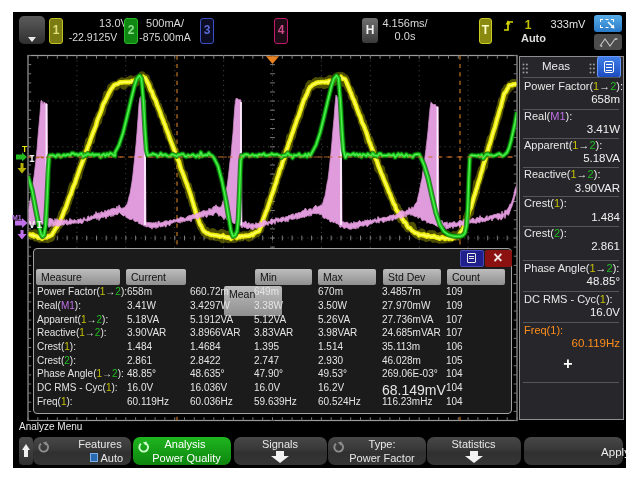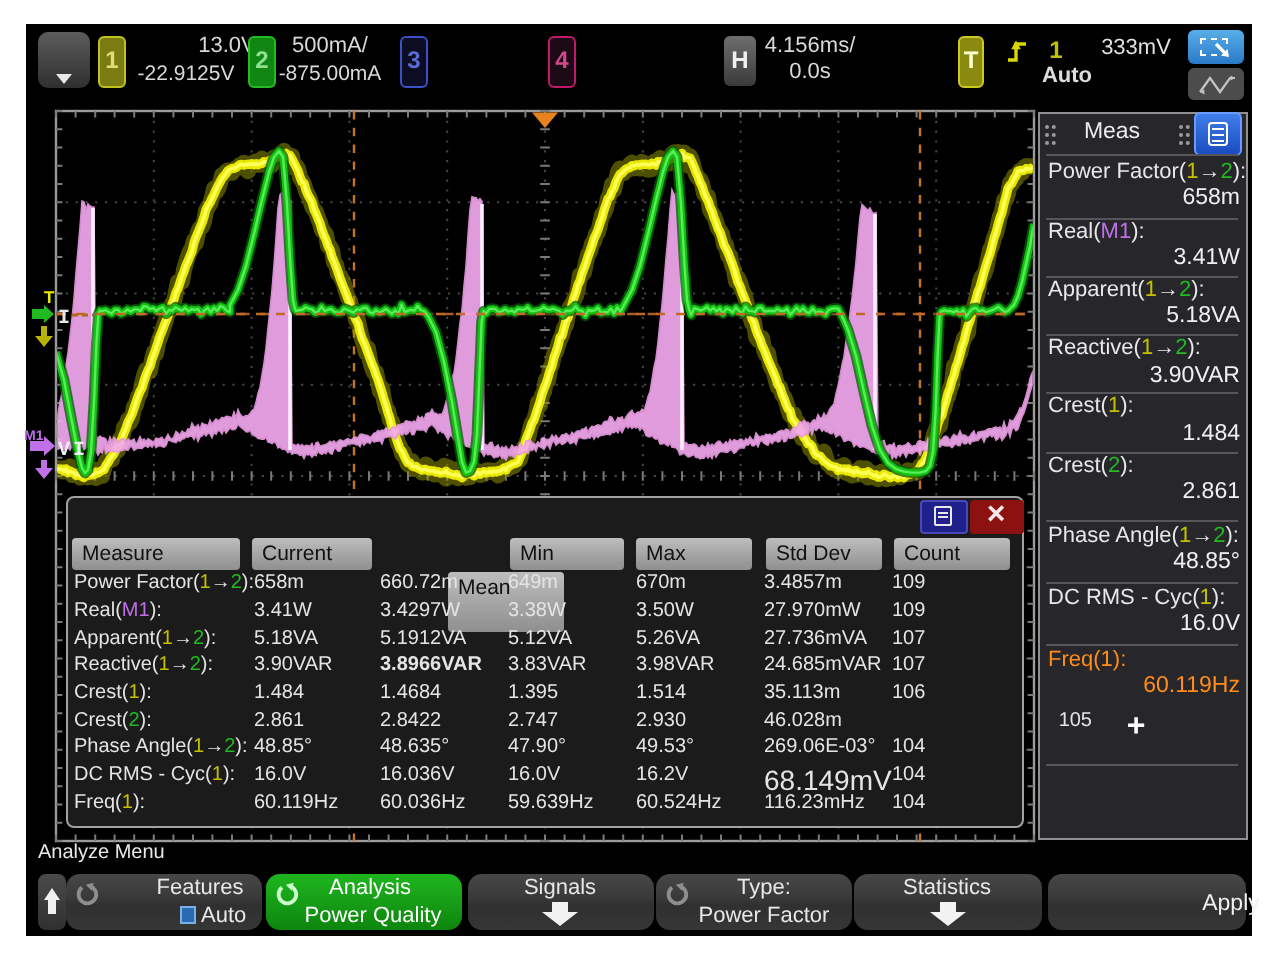--- a/index.html
+++ b/index.html
@@ -204,39 +204,39 @@
 <div style="position:absolute;left:446px;top:300.98px;width:100px;font-size:10px;color:#e4e4e4;text-align:left;font-weight:normal;line-height:1.05;white-space:nowrap;">109</div>
 <div style="position:absolute;left:37px;top:314.66px;width:100px;font-size:10px;color:#e4e4e4;text-align:left;font-weight:normal;line-height:1.05;white-space:nowrap;">Apparent(<span style="color:#c4c000">1</span>→<span style="color:#21bb21">2</span>):</div>
 <div style="position:absolute;left:127px;top:314.66px;width:100px;font-size:10px;color:#e4e4e4;text-align:left;font-weight:normal;line-height:1.05;white-space:nowrap;">5.18VA</div>
 <div style="position:absolute;left:190px;top:314.66px;width:100px;font-size:10px;color:#e4e4e4;text-align:left;font-weight:normal;line-height:1.05;white-space:nowrap;">5.1912VA</div>
 <div style="position:absolute;left:254px;top:314.66px;width:100px;font-size:10px;color:#e4e4e4;text-align:left;font-weight:normal;line-height:1.05;white-space:nowrap;">5.12VA</div>
 <div style="position:absolute;left:318px;top:314.66px;width:100px;font-size:10px;color:#e4e4e4;text-align:left;font-weight:normal;line-height:1.05;white-space:nowrap;">5.26VA</div>
 <div style="position:absolute;left:382px;top:314.66px;width:100px;font-size:10px;color:#e4e4e4;text-align:left;font-weight:normal;line-height:1.05;white-space:nowrap;">27.736mVA</div>
 <div style="position:absolute;left:446px;top:314.66px;width:100px;font-size:10px;color:#e4e4e4;text-align:left;font-weight:normal;line-height:1.05;white-space:nowrap;">107</div>
 <div style="position:absolute;left:37px;top:328.34000000000003px;width:100px;font-size:10px;color:#e4e4e4;text-align:left;font-weight:normal;line-height:1.05;white-space:nowrap;">Reactive(<span style="color:#c4c000">1</span>→<span style="color:#21bb21">2</span>):</div>
 <div style="position:absolute;left:127px;top:328.34000000000003px;width:100px;font-size:10px;color:#e4e4e4;text-align:left;font-weight:normal;line-height:1.05;white-space:nowrap;">3.90VAR</div>
-<div style="position:absolute;left:190px;top:328.34000000000003px;width:100px;font-size:10px;color:#e4e4e4;text-align:left;font-weight:bold;line-height:1.05;white-space:nowrap;">3.8966VAR</div>
+<div style="position:absolute;left:190px;top:328.34000000000003px;width:100px;font-size:10px;color:#e4e4e4;text-align:left;font-weight:normal;line-height:1.05;white-space:nowrap;">3.8966VAR</div>
 <div style="position:absolute;left:254px;top:328.34000000000003px;width:100px;font-size:10px;color:#e4e4e4;text-align:left;font-weight:normal;line-height:1.05;white-space:nowrap;">3.83VAR</div>
 <div style="position:absolute;left:318px;top:328.34000000000003px;width:100px;font-size:10px;color:#e4e4e4;text-align:left;font-weight:normal;line-height:1.05;white-space:nowrap;">3.98VAR</div>
 <div style="position:absolute;left:382px;top:328.34000000000003px;width:100px;font-size:10px;color:#e4e4e4;text-align:left;font-weight:normal;line-height:1.05;white-space:nowrap;">24.685mVAR</div>
 <div style="position:absolute;left:446px;top:328.34000000000003px;width:100px;font-size:10px;color:#e4e4e4;text-align:left;font-weight:normal;line-height:1.05;white-space:nowrap;">107</div>
 <div style="position:absolute;left:37px;top:342.02px;width:100px;font-size:10px;color:#e4e4e4;text-align:left;font-weight:normal;line-height:1.05;white-space:nowrap;">Crest(<span style="color:#c4c000">1</span>):</div>
 <div style="position:absolute;left:127px;top:342.02px;width:100px;font-size:10px;color:#e4e4e4;text-align:left;font-weight:normal;line-height:1.05;white-space:nowrap;">1.484</div>
 <div style="position:absolute;left:190px;top:342.02px;width:100px;font-size:10px;color:#e4e4e4;text-align:left;font-weight:normal;line-height:1.05;white-space:nowrap;">1.4684</div>
 <div style="position:absolute;left:254px;top:342.02px;width:100px;font-size:10px;color:#e4e4e4;text-align:left;font-weight:normal;line-height:1.05;white-space:nowrap;">1.395</div>
 <div style="position:absolute;left:318px;top:342.02px;width:100px;font-size:10px;color:#e4e4e4;text-align:left;font-weight:normal;line-height:1.05;white-space:nowrap;">1.514</div>
 <div style="position:absolute;left:382px;top:342.02px;width:100px;font-size:10px;color:#e4e4e4;text-align:left;font-weight:normal;line-height:1.05;white-space:nowrap;">35.113m</div>
 <div style="position:absolute;left:446px;top:342.02px;width:100px;font-size:10px;color:#e4e4e4;text-align:left;font-weight:normal;line-height:1.05;white-space:nowrap;">106</div>
 <div style="position:absolute;left:37px;top:355.70000000000005px;width:100px;font-size:10px;color:#e4e4e4;text-align:left;font-weight:normal;line-height:1.05;white-space:nowrap;">Crest(<span style="color:#21bb21">2</span>):</div>
 <div style="position:absolute;left:127px;top:355.70000000000005px;width:100px;font-size:10px;color:#e4e4e4;text-align:left;font-weight:normal;line-height:1.05;white-space:nowrap;">2.861</div>
 <div style="position:absolute;left:190px;top:355.70000000000005px;width:100px;font-size:10px;color:#e4e4e4;text-align:left;font-weight:normal;line-height:1.05;white-space:nowrap;">2.8422</div>
 <div style="position:absolute;left:254px;top:355.70000000000005px;width:100px;font-size:10px;color:#e4e4e4;text-align:left;font-weight:normal;line-height:1.05;white-space:nowrap;">2.747</div>
 <div style="position:absolute;left:318px;top:355.70000000000005px;width:100px;font-size:10px;color:#e4e4e4;text-align:left;font-weight:normal;line-height:1.05;white-space:nowrap;">2.930</div>
 <div style="position:absolute;left:382px;top:355.70000000000005px;width:100px;font-size:10px;color:#e4e4e4;text-align:left;font-weight:normal;line-height:1.05;white-space:nowrap;">46.028m</div>
-<div style="position:absolute;left:446px;top:355.70000000000005px;width:100px;font-size:10px;color:#e4e4e4;text-align:right;font-weight:normal;line-height:1.05;white-space:nowrap;">105</div>
+<div style="position:absolute;left:446px;top:355.70000000000005px;width:100px;font-size:10px;color:#e4e4e4;text-align:left;font-weight:normal;line-height:1.05;white-space:nowrap;">105</div>
 <div style="position:absolute;left:37px;top:369.38px;width:100px;font-size:10px;color:#e4e4e4;text-align:left;font-weight:normal;line-height:1.05;white-space:nowrap;">Phase Angle(<span style="color:#c4c000">1</span>→<span style="color:#21bb21">2</span>):</div>
 <div style="position:absolute;left:127px;top:369.38px;width:100px;font-size:10px;color:#e4e4e4;text-align:left;font-weight:normal;line-height:1.05;white-space:nowrap;">48.85°</div>
 <div style="position:absolute;left:190px;top:369.38px;width:100px;font-size:10px;color:#e4e4e4;text-align:left;font-weight:normal;line-height:1.05;white-space:nowrap;">48.635°</div>
 <div style="position:absolute;left:254px;top:369.38px;width:100px;font-size:10px;color:#e4e4e4;text-align:left;font-weight:normal;line-height:1.05;white-space:nowrap;">47.90°</div>
 <div style="position:absolute;left:318px;top:369.38px;width:100px;font-size:10px;color:#e4e4e4;text-align:left;font-weight:normal;line-height:1.05;white-space:nowrap;">49.53°</div>
 <div style="position:absolute;left:382px;top:369.38px;width:100px;font-size:10px;color:#e4e4e4;text-align:left;font-weight:normal;line-height:1.05;white-space:nowrap;">269.06E-03°</div>
 <div style="position:absolute;left:446px;top:369.38px;width:100px;font-size:10px;color:#e4e4e4;text-align:left;font-weight:normal;line-height:1.05;white-space:nowrap;">104</div>
 <div style="position:absolute;left:37px;top:383.06px;width:100px;font-size:10px;color:#e4e4e4;text-align:left;font-weight:normal;line-height:1.05;white-space:nowrap;">DC RMS - Cyc(<span style="color:#c4c000">1</span>):</div>
 <div style="position:absolute;left:127px;top:383.06px;width:100px;font-size:10px;color:#e4e4e4;text-align:left;font-weight:normal;line-height:1.05;white-space:nowrap;">16.0V</div>
 <div style="position:absolute;left:190px;top:383.06px;width:100px;font-size:10px;color:#e4e4e4;text-align:left;font-weight:normal;line-height:1.05;white-space:nowrap;">16.036V</div>

